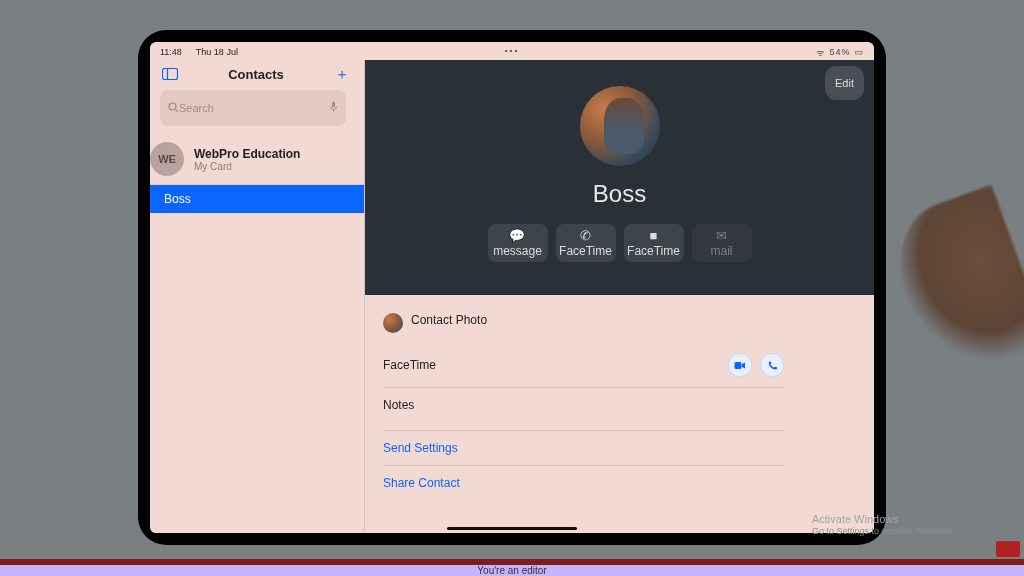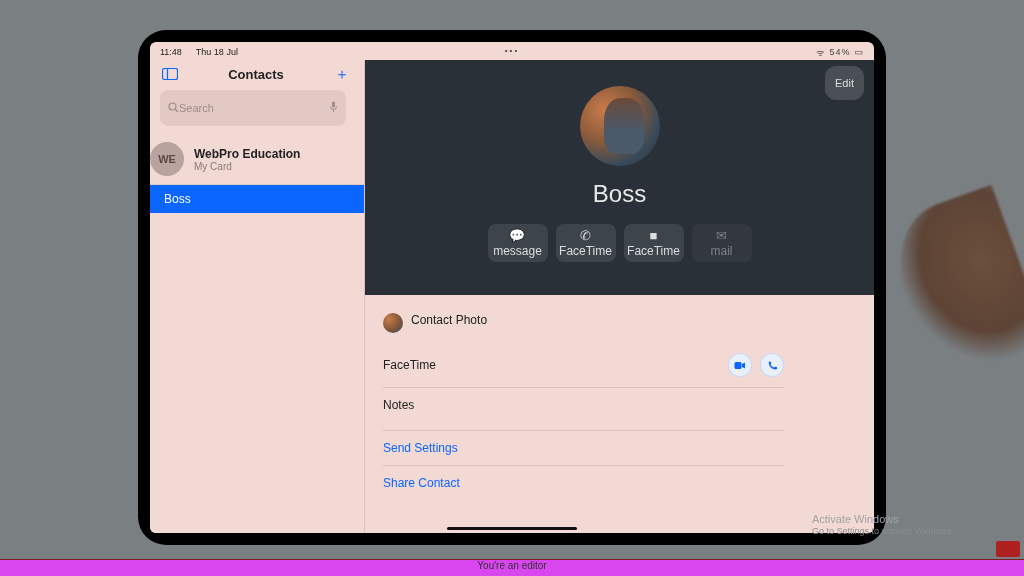--- a/index.html
+++ b/index.html
@@ -170,22 +170,22 @@
 .home-indicator {
   position:absolute; left:50%; bottom:15px; transform:translateX(-50%);
   width:130px; height:3px; background:#111; border-radius:3px;
 }
 
 
 .watermark { position:absolute; right:70px; bottom:38px; color:#a0a4a6; font-size:11px; text-align:left; line-height:1.3;}
 .watermark .sub { font-size:9px; color:#8a8e90;}
 .footer-bar {
   position:absolute; left:0; right:0; bottom:0; height:17px;
-  background:#d946ef; border-top:1px solid #7f1d1d;
-  display:flex; align-items:flex-start; justify-content:center;
+  background:#c4b5fd; border-top:6px solid #7f1d1d;
+  display:flex; align-items:center; justify-content:center;
   font-size:10px; color:#333;
 }
 .red-badge { position:absolute; right:4px; bottom:19px; width:24px; height:16px; background:#b02020; border-radius:2px;}
 
 
 .finger {
   position:absolute; right:0; top:200px; width:120px; height:170px;
   background: radial-gradient(ellipse at 70% 40%, #6b4a36 0%, #5a3e2e 50%, rgba(90,62,46,0) 70%);
   border-radius:50% 0 0 50%;
   transform: rotate(-20deg);

